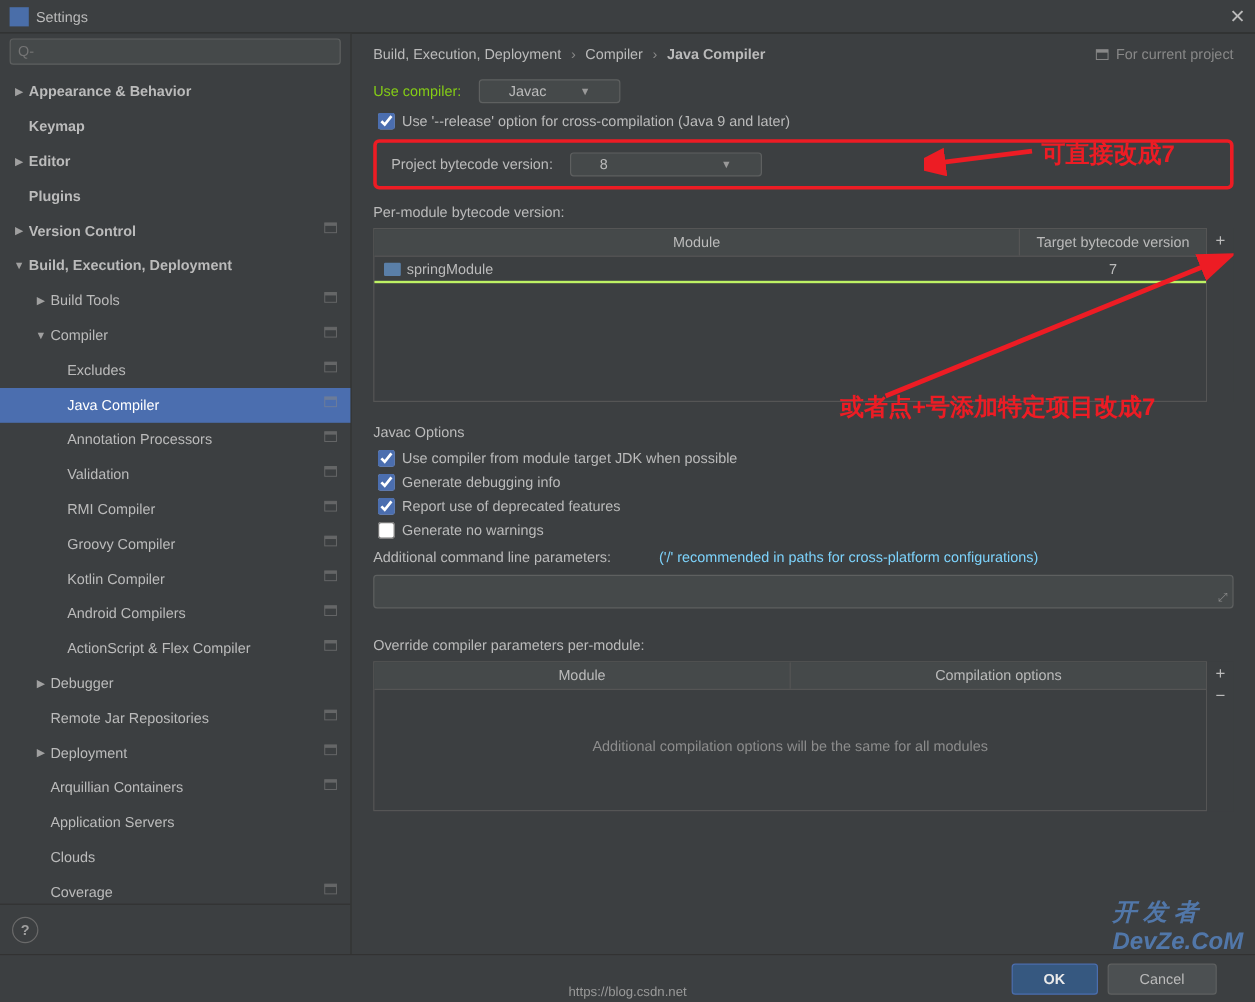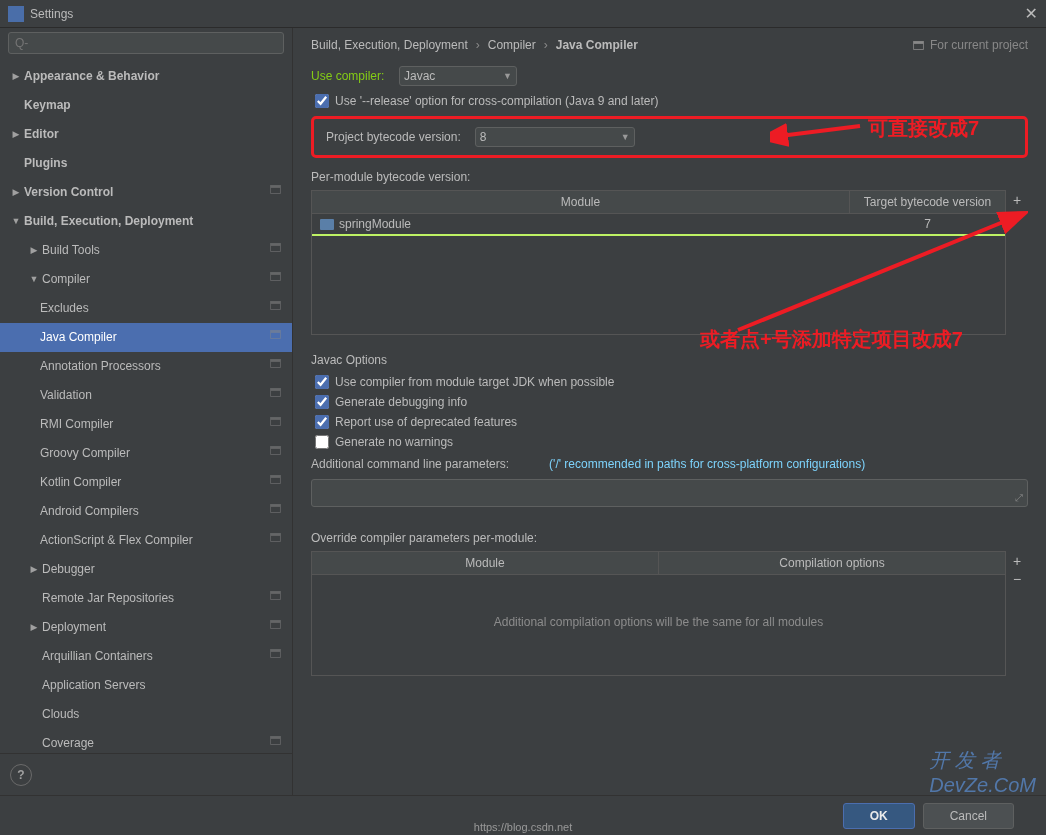--- a/index.html
+++ b/index.html
@@ -13,32 +13,32 @@
 .search-row input{flex:1;background:#45494a;border:1px solid #5e6060;border-radius:3px;padding:3px 6px;color:#bbbbbb;}
 .tree{flex:1;overflow-y:auto;padding-top:4px;}
 .tree-item{display:flex;align-items:center;padding:4px 0 4px 8px;cursor:pointer;line-height:21px;position:relative;}
 .tree-item.selected{background:#4b6eaf;color:#fff;}
 .tree-item .chev{width:16px;display:inline-flex;justify-content:center;color:#a0a0a0;font-size:9px;}
 .tree-item .lbl{flex:1;}
 .tree-item.bold .lbl{font-weight:bold;}
 .tree-item .proj-icon{position:absolute;right:10px;opacity:0.55;}
 .indent-0{padding-left:8px;}
 .indent-1{padding-left:26px;}
-.indent-2{padding-left:24px;}
+.indent-2{padding-left:40px;}
 .sidebar-footer{height:42px;border-top:1px solid #323232;display:flex;align-items:center;padding:0 10px;}
 .help-circle{width:22px;height:22px;border:1px solid #6a6a6a;border-radius:50%;display:flex;align-items:center;justify-content:center;color:#a0a0a0;font-weight:bold;}
 .content{flex:1;padding:10px 18px;overflow-y:auto;position:relative;}
 .breadcrumb{display:flex;align-items:center;gap:8px;margin-bottom:14px;}
 .breadcrumb .crumb{color:#bbbbbb;}
 .breadcrumb .crumb.last{font-weight:bold;}
 .breadcrumb .sep{color:#888;}
 .project-hint{margin-left:auto;color:#888;display:flex;align-items:center;gap:5px;}
 .row{display:flex;align-items:center;margin-bottom:8px;}
 .row .label{min-width:88px;color:#84cc16;}
-.select{background:#45494a;border:1px solid #5e6060;border-radius:3px;padding:2px 4px;color:#bbbbbb;display:flex;align-items:center;gap:0;min-width:118px;}
+.select{background:#45494a;border:1px solid #5e6060;border-radius:3px;padding:2px 24px;color:#bbbbbb;display:flex;align-items:center;gap:0;min-width:118px;}
 .select .arrow{margin-left:auto;color:#999;font-size:9px;}
 .checkbox-row{display:flex;align-items:center;gap:6px;margin:6px 4px;}
 input[type=checkbox]{width:14px;height:14px;accent-color:#4b6eaf;}
 .highlight-box{border:3px solid #ed1c24;border-radius:5px;padding:8px 12px;margin:8px 0 12px 0;display:flex;align-items:center;gap:14px;}
 .section-title{color:#bbbbbb;margin:12px 0 6px 0;}
 .table{border:1px solid #555;background:#3c3f41;}
 .table-header{display:flex;background:#45494a;border-bottom:1px solid #555;}
 .table-header .th{padding:4px 8px;text-align:center;border-right:1px solid #555;}
 .table-header .th:last-child{border-right:none;}
 .table-body{min-height:100px;}
@@ -52,21 +52,21 @@
 .expand-field{background:#45494a;border:1px solid #5e6060;border-radius:3px;height:28px;position:relative;}
 .expand-field .expand-icon{position:absolute;right:4px;bottom:2px;color:#888;font-size:10px;}
 .empty-msg{text-align:center;color:#8c8c8c;padding:40px 0;}
 .footer{position:absolute;bottom:0;left:0;right:0;height:40px;border-top:1px solid #323232;display:flex;align-items:center;justify-content:flex-end;padding:0 32px;gap:8px;background:#3c3f41;}
 .btn{padding:5px 26px;border-radius:3px;border:1px solid #5e6060;background:#4c5052;color:#bbbbbb;cursor:pointer;}
 .btn.primary{background:#365880;border-color:#4b6eaf;color:#eaeaea;font-weight:bold;}
 .annotation{position:absolute;color:#ed1c24;font-size:20px;font-weight:bold;pointer-events:none;z-index:10;}
 .arrow-svg{position:absolute;pointer-events:none;z-index:9;}
 .folder-icon{width:14px;height:11px;background:#5a7fa8;display:inline-block;border-radius:1px;}
 .proj-svg{width:13px;height:13px;}
-.watermark{position:absolute;right:10px;bottom:38px;color:#5b8fd6;font-size:20px;font-weight:normal;opacity:0.7;font-style:italic;pointer-events:none;}
+.watermark{position:absolute;right:10px;bottom:38px;color:#5b8fd6;font-size:20px;font-weight:bold;opacity:0.7;font-style:italic;pointer-events:none;}
 .url{position:absolute;bottom:2px;left:50%;transform:translateX(-50%);color:#999;font-size:11px;}
 </style>
 </head>
 <body>
 
 <div class="titlebar">
   <span class="icon"></span>
   <span>Settings</span>
   <span class="close">✕</span>
 </div>

